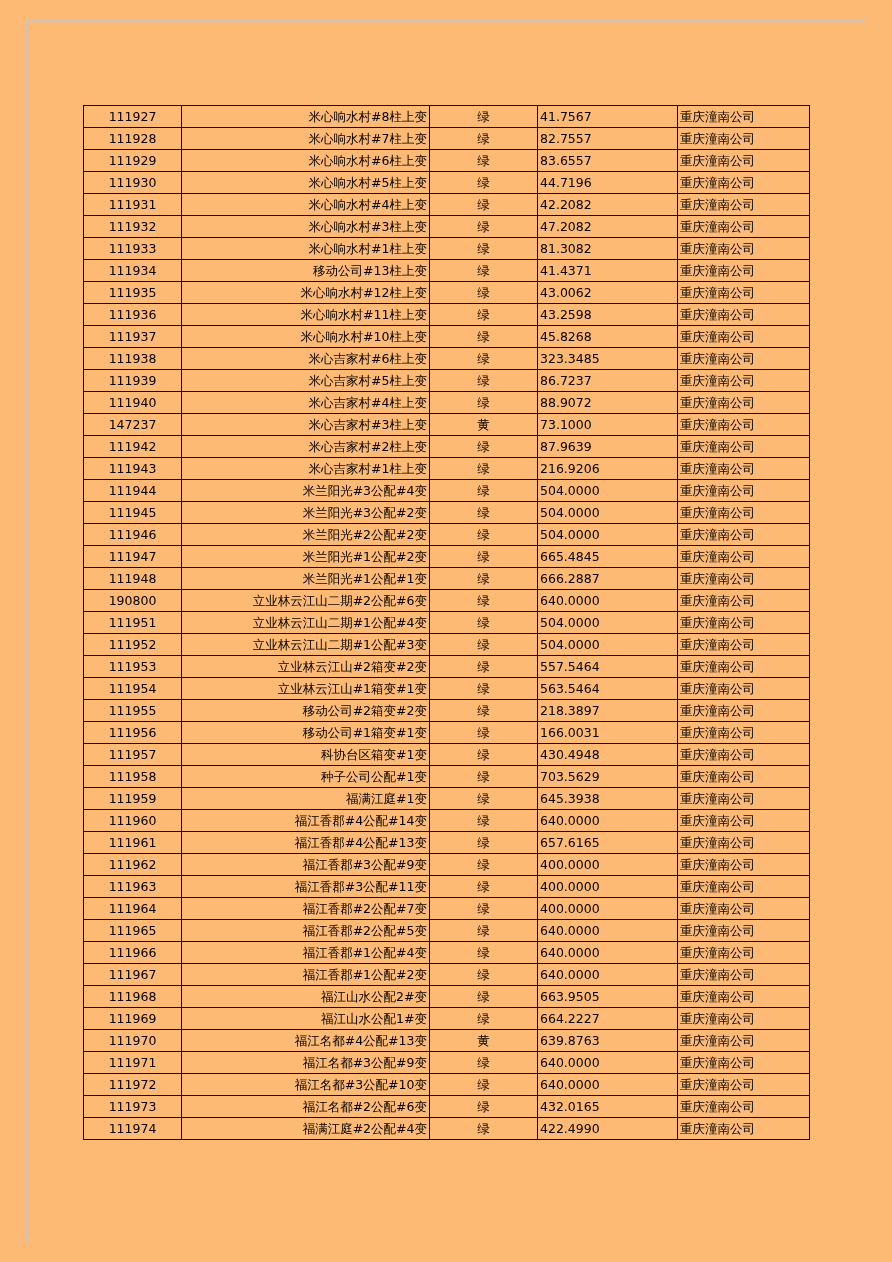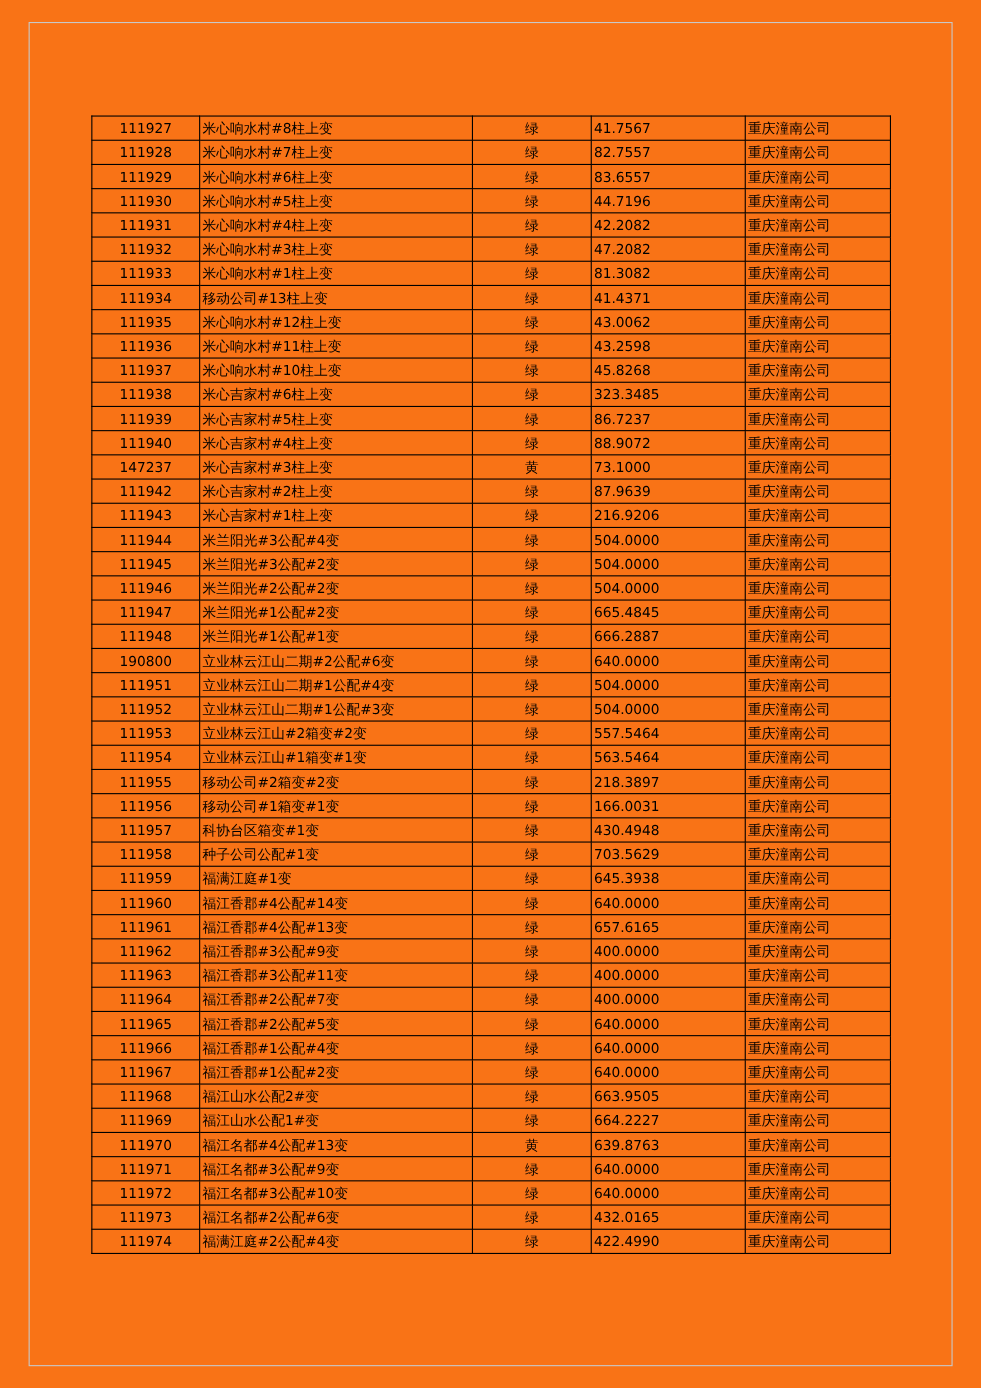--- a/index.html
+++ b/index.html
@@ -6,21 +6,21 @@
     margin: 0;
     padding: 0;
     background: #f0f0f0;
   }
   body {
     font-family: "DejaVu Sans", "Liberation Sans", sans-serif;
   }
   .page {
     width: 892px;
     height: 1262px;
-    background: #f97316;
+    background: #fdba74;
     margin: 0 auto;
     position: relative;
     box-sizing: border-box;
   }
   .page-border {
     position: absolute;
     left: 26px;
     top: 20px;
     width: 840px;
     height: 1222px;
@@ -48,21 +48,21 @@
     overflow: hidden;
     white-space: nowrap;
   }
   col.c-id    { width: 98px; }
   col.c-name  { width: 248px; }
   col.c-color { width: 108px; }
   col.c-value { width: 140px; }
   col.c-org   { width: 132px; }
 
   td.id    { text-align: center; }
-  td.name  { text-align: left; }
+  td.name  { text-align: right; }
   td.color { text-align: center; }
   td.value { text-align: left; }
   td.org   { }
 </style>
 </head>
 <body>
 
 <div class="page">
   <div class="page-border"></div>
   <div class="table-wrap">

